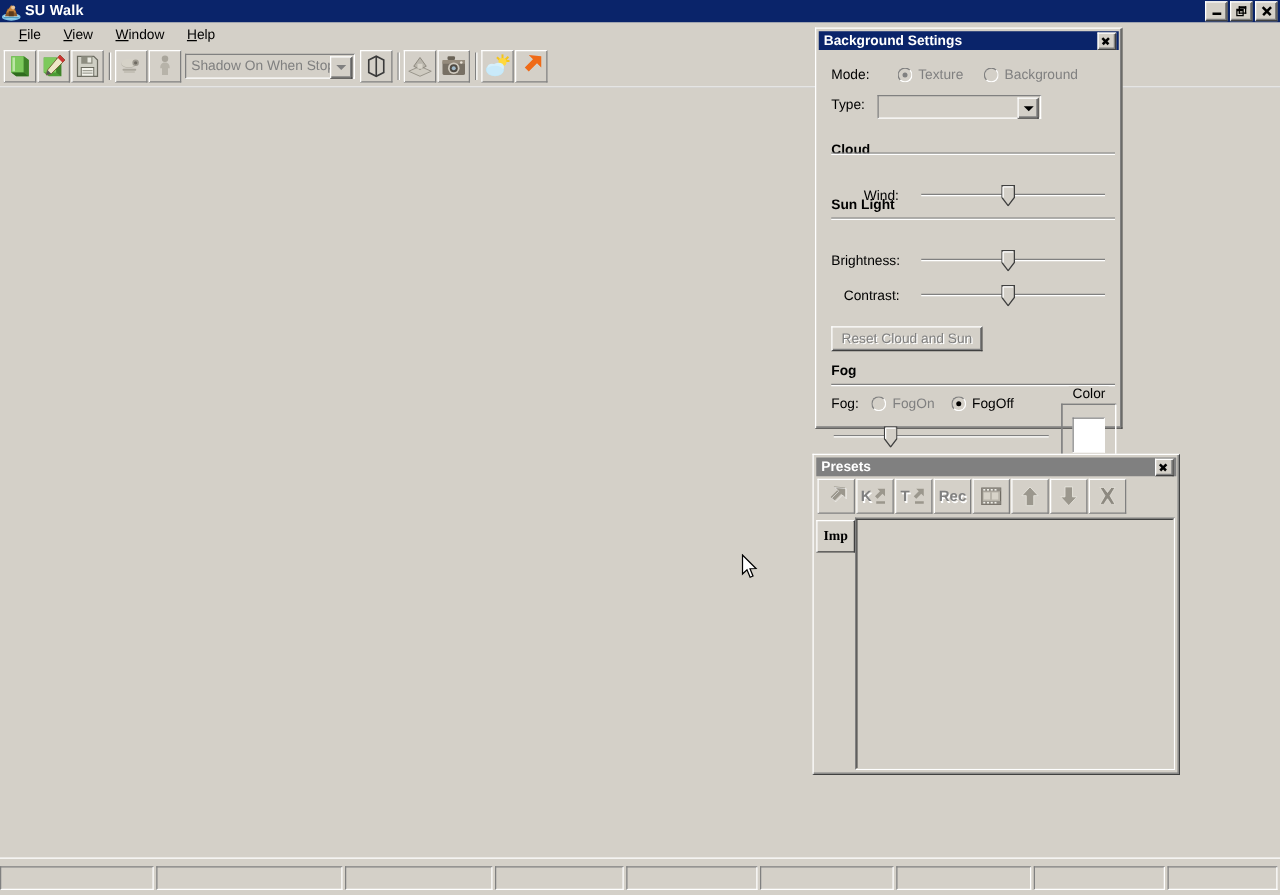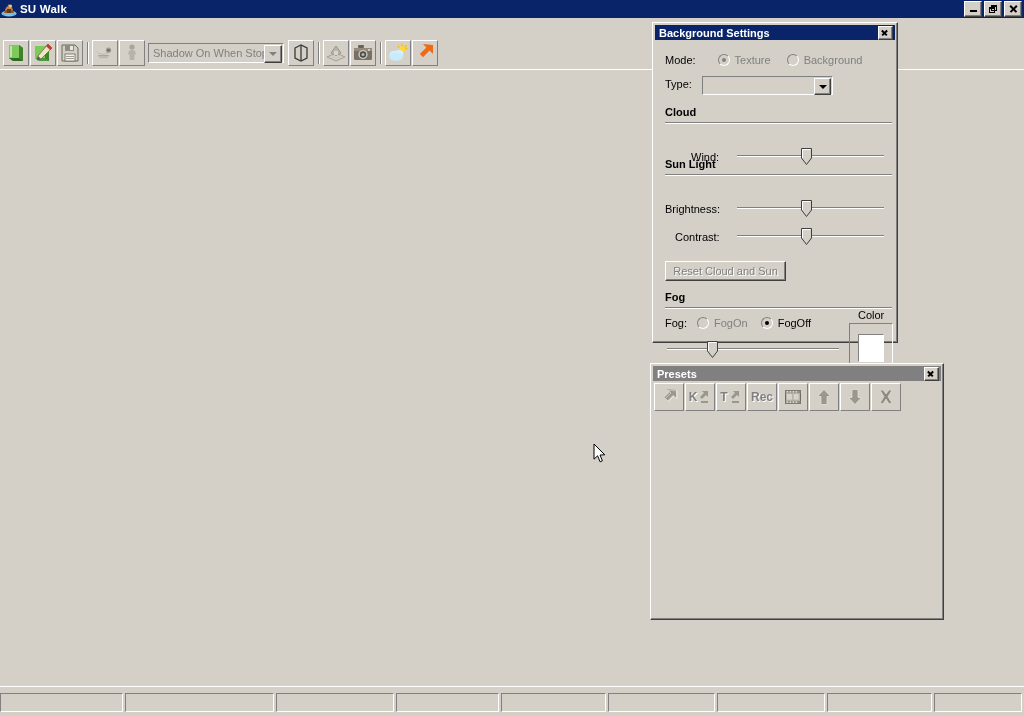--- a/index.html
+++ b/index.html
@@ -240,20 +240,26 @@
           </span>
         </div>
       <div class="tb-btn">
           <span class="g">
             <span class="cls-g"></span>
           </span>
         </div>
     </div>
   </div>
 
+  <div class="menubar">
+    <div class="menu-item"><u>F</u><span>ile</span></div>
+    <div class="menu-item"><u>V</u><span>iew</span></div>
+    <div class="menu-item"><u>W</u><span>indow</span></div>
+    <div class="menu-item"><u>H</u><span>elp</span></div>
+  </div>
 
   <div class="toolbar">
     <div class="tbar-inner">
 
       <div class="tbtn raised">
         <span class="ico">
           <svg width="22" height="22" viewBox="0 0 22 22">
             <path d="M4 3 L14 3 L18 6 L18 19 L8 19 L4 16 Z" fill="#4d9c35"></path>
             <path d="M4 3 L14 3 L14 16 L4 16 Z" fill="#7dc95c"></path>
             <path d="M14 3 L18 6 L18 19 L14 16 Z" fill="#3f8229"></path>
@@ -409,21 +415,21 @@
       <div class="row" style="left:10px;top:36px;">
         <span class="lbl">Type:</span>
       </div>
       <div class="combo" style="position:absolute;left:47px;top:34px;width:131px;">
         <span style="padding-left:4px;font-size:11px;"></span>
         <span class="arrowbtn">
             <span class="dn-arrow en"></span>
           </span>
       </div>
 
-      <div style="position:absolute;left:10px;top:64px;" class="grouphdr">Cloud</div>
+      <div style="position:absolute;left:10px;top:72px;" class="grouphdr">Cloud</div>
       <div class="hrule" style="left:10px;top:80px;width:227px;"></div>
 
       <div class="row" style="left:36px;top:109px;">
         <span class="lbl">Wind:</span>
       </div>
       <div class="trk" style="left:82px;top:105px;width:147px;">
         <div class="groove"></div>
         <div class="thumb" style="left:64px;">
           <svg width="11" height="17" viewBox="0 0 11 17">
             <path d="M0.5 0.5 L10.5 0.5 L10.5 10 L5.5 16.5 L0.5 10 Z" fill="#d4d0c8" stroke="#404040" stroke-width="1"></path>
@@ -590,20 +596,30 @@
         <div class="ptb">
           <span class="ico" style="width:18px;height:18px;">
             <svg width="18" height="18" viewBox="0 0 18 18">
               <path d="M3 2 L6 2 L9 6 L12 2 L15 2 L11 8.6 L15 15.5 L12 15.5 L9 11 L6 15.5 L3 15.5 L7 8.6 Z" fill="#8d8980" stroke="#e6e3db" stroke-width="0.6"></path>
             </svg>
           </span>
         </div>
 
       </div>
 
+      <div class="pp-tabarea">
+        <div class="pp-tabstrip">
+          <div class="pp-tab">
+            <span>Imp</span>
+          </div>
+        </div>
+        <div class="pp-list">
+          <div class="pp-list-in"></div>
+        </div>
+      </div>
 
     </div>
   </div>
 
   <div class="statusbar">
     <div class="sb-panes">
       <div class="sb-pane" style="width:124px;"></div>
       <div class="sb-pane" style="width:151px;"></div>
       <div class="sb-pane" style="width:119px;"></div>
       <div class="sb-pane" style="width:104px;"></div>

